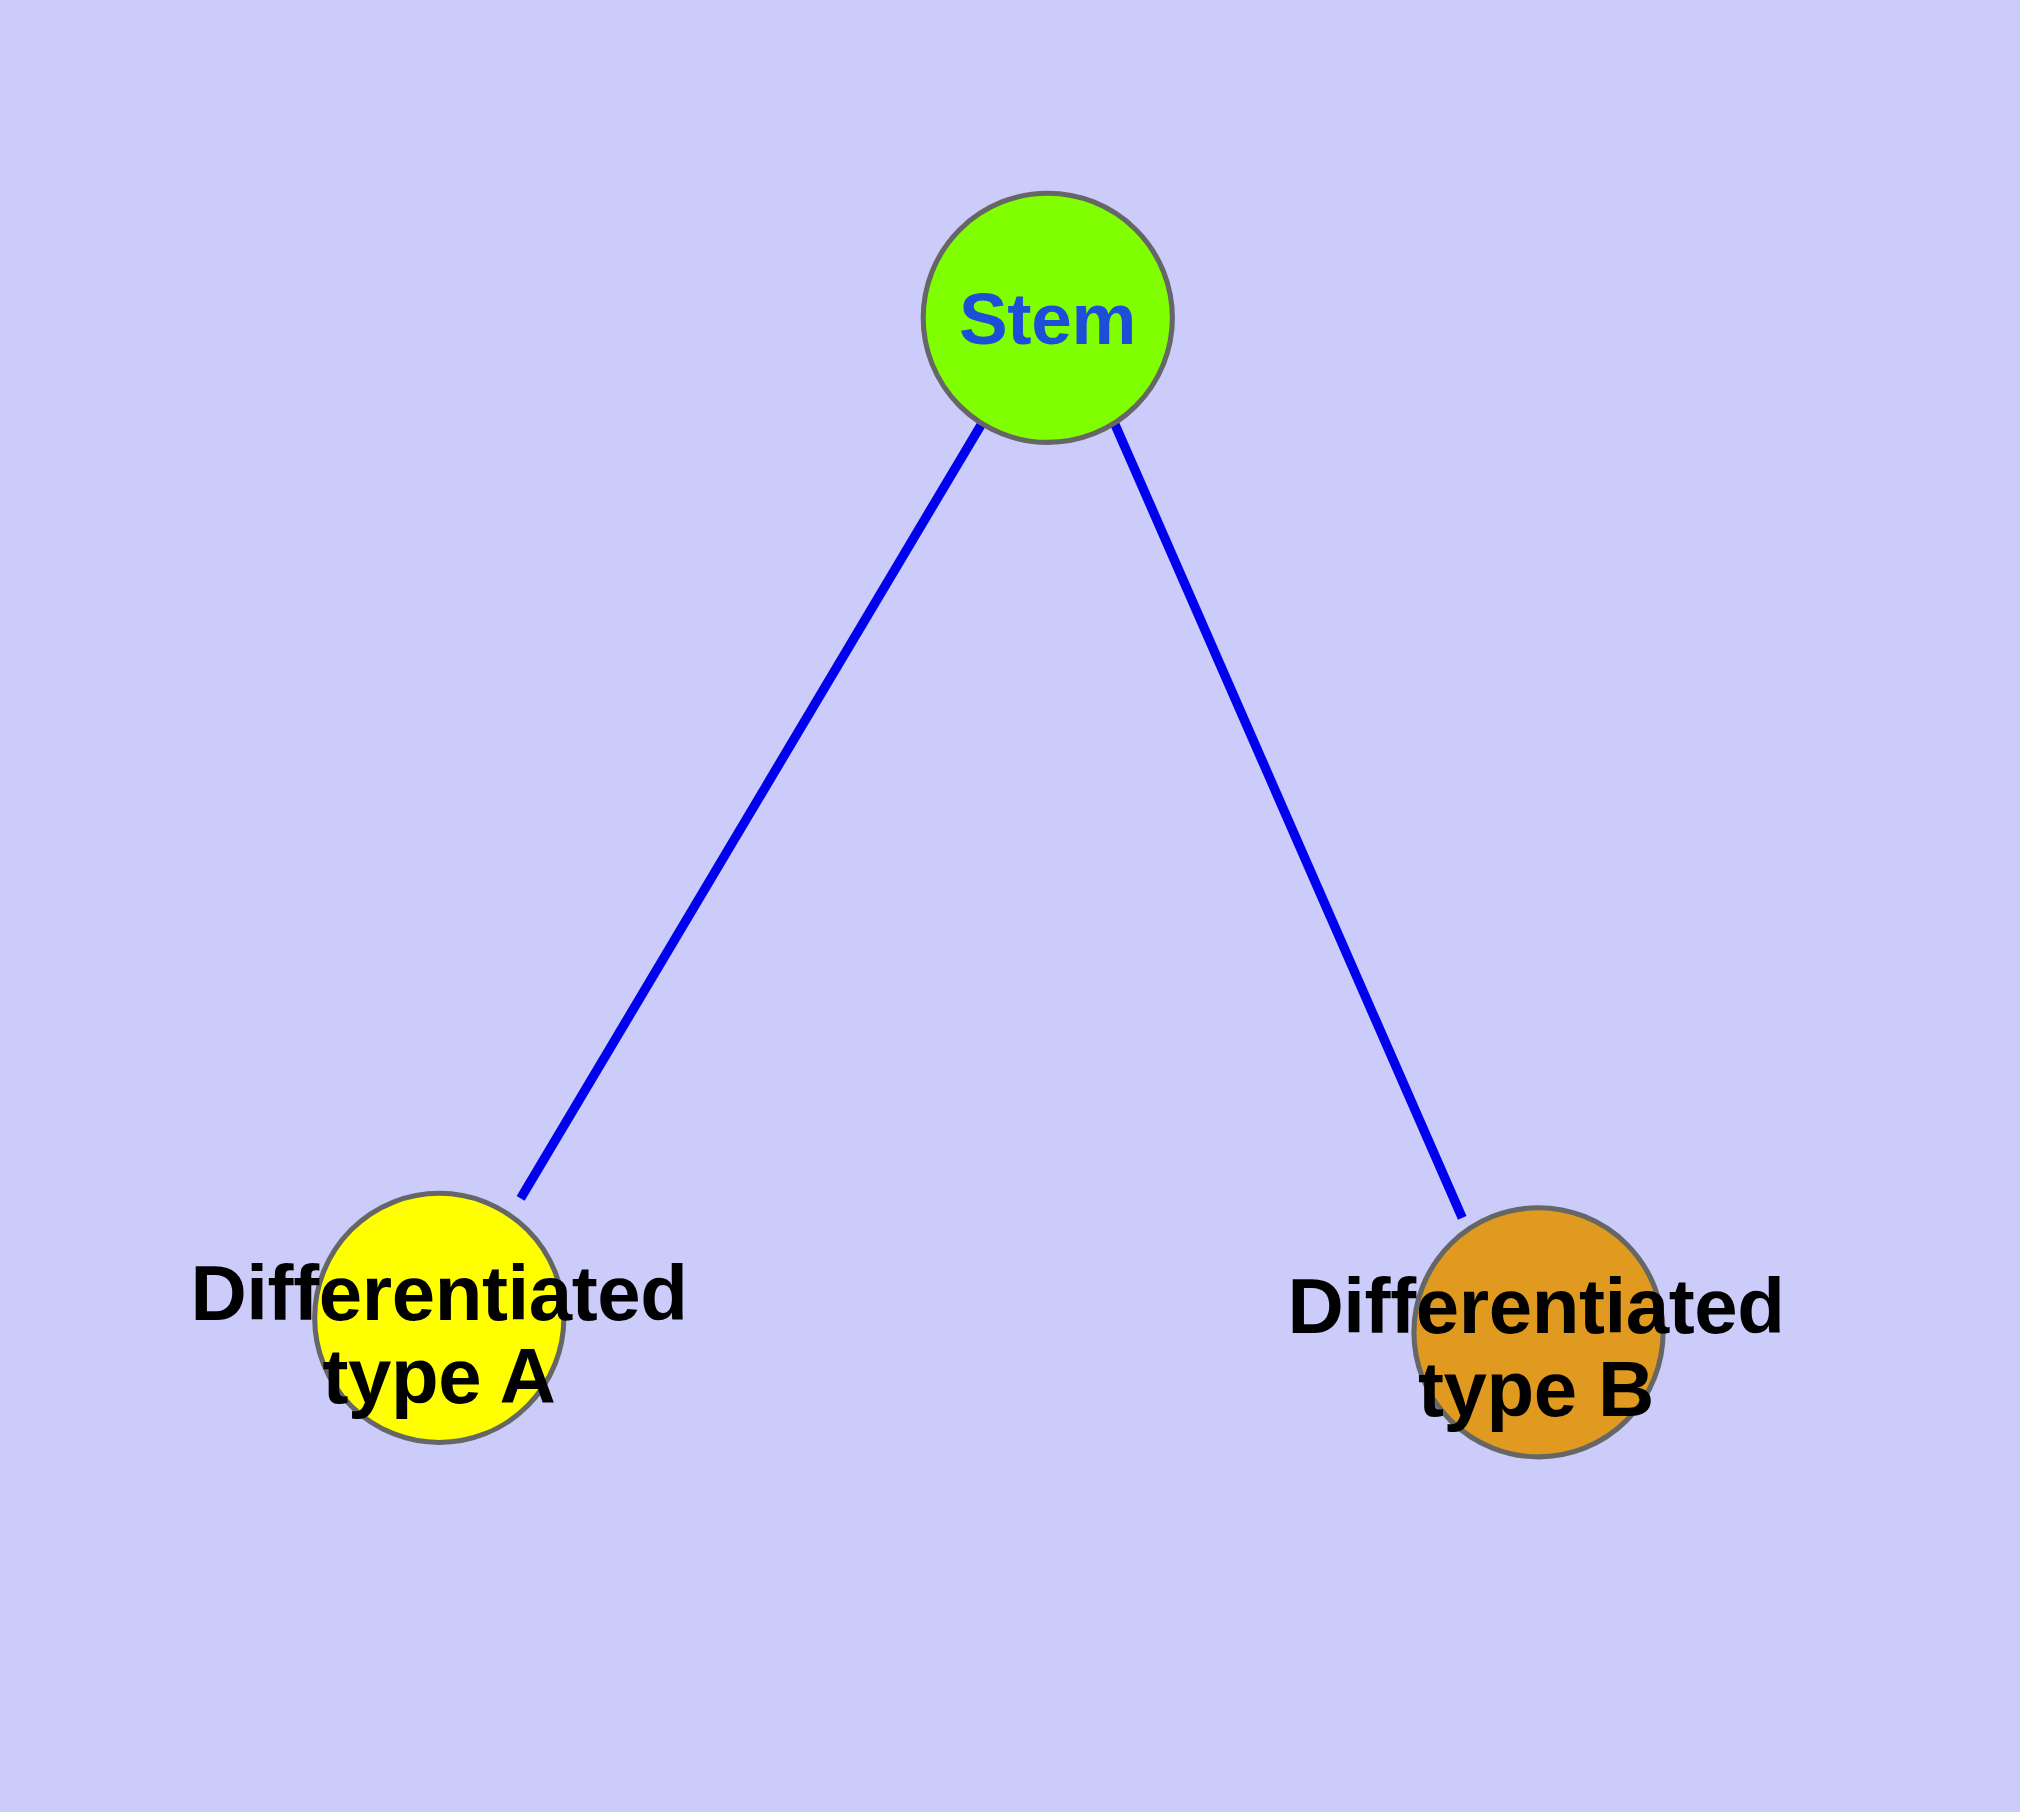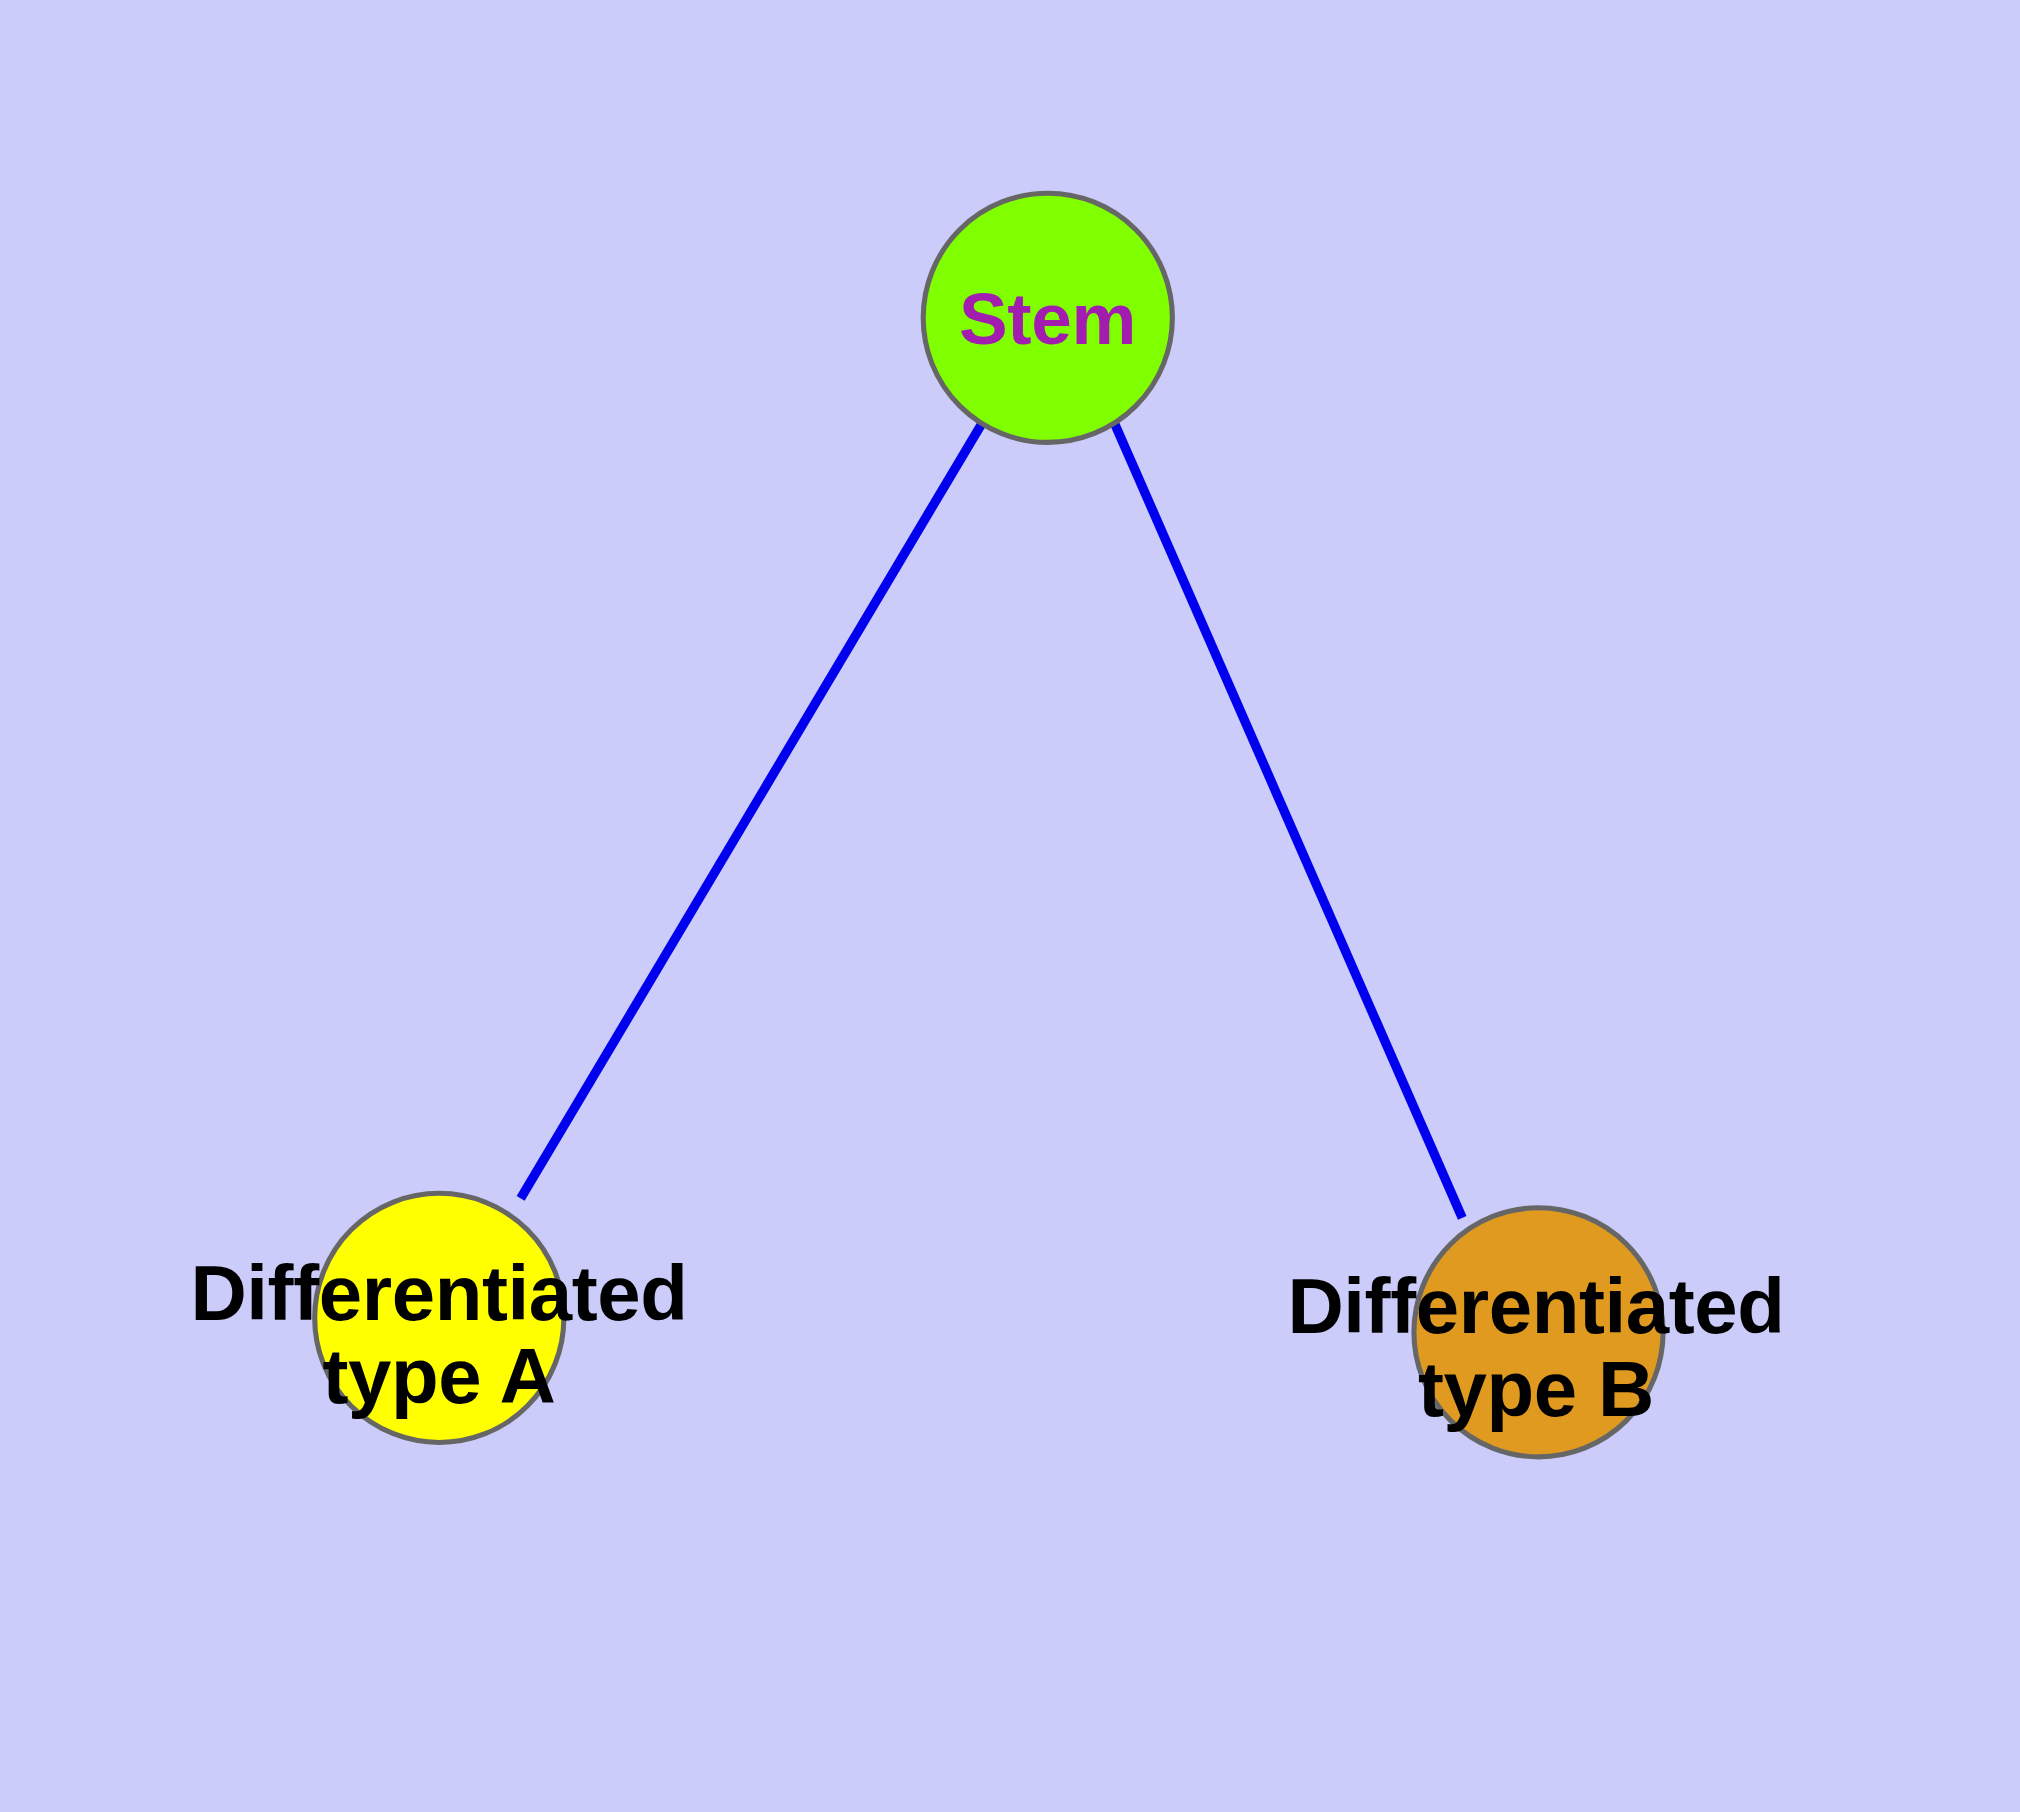--- a/index.html
+++ b/index.html
@@ -67,21 +67,21 @@
       <line x1="1158" y1="500" x2="614" y2="1414" stroke="#0000ee" stroke-width="11" stroke-linecap="butt"></line>
       <line x1="1315" y1="500" x2="1725" y2="1437" stroke="#0000ee" stroke-width="11" stroke-linecap="butt"></line>
     </g>
     <g>
       <circle cx="1236" cy="375" r="147" fill="#80ff00" stroke="#666666" stroke-width="6"></circle>
       <circle cx="518" cy="1555" r="147" fill="#ffff00" stroke="#666666" stroke-width="6"></circle>
       <circle cx="1815" cy="1572" r="147" fill="#e09a20" stroke="#666666" stroke-width="6"></circle>
     </g>
   </svg>
 
-  <div class="node-label label-stem" style="color: #a21caf;">Stem</div>
+  <div class="node-label label-stem" style="color: #1d4ed8;">Stem</div>
 
   <div class="node-label label-a" style="color: rgb(0, 0, 0);">Differentiated
 type A</div>
 
   <div class="node-label label-b" style="color: rgb(0, 0, 0);">Differentiated
 type B</div>
 
 </div>
 
 

